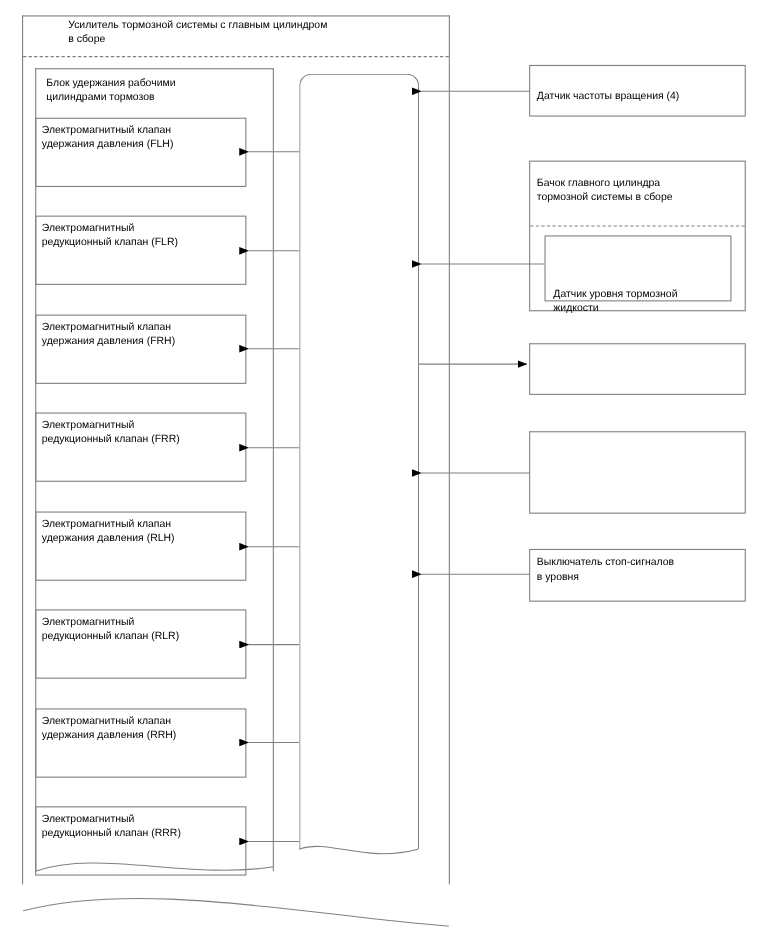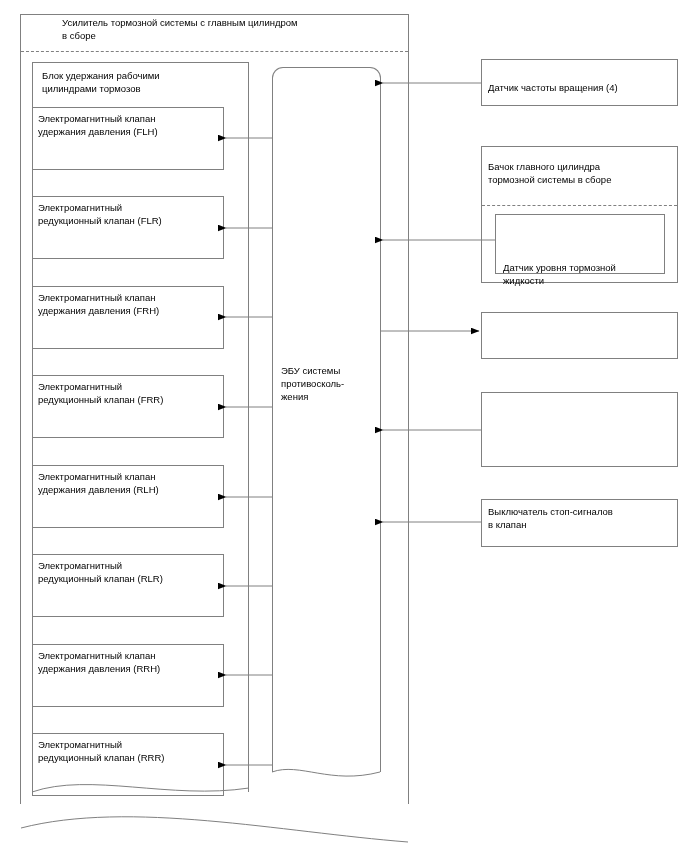--- a/index.html
+++ b/index.html
@@ -119,42 +119,39 @@
 
   <div class="box" style="left:32px; top:644px; width:192px; height:63px;"></div>
   <div class="lbl" style="left:38px; top:649px; width:182px;">Электромагнитный клапан
 удержания давления (RRH)</div>
 
   <div class="box" style="left:32px; top:733px; width:192px; height:63px;"></div>
   <div class="lbl" style="left:38px; top:738px; width:182px;">Электромагнитный
 редукционный клапан (RRR)</div>
 
   <div class="ecu-frame"></div>
-  <div class="lbl" style="left:281px; top:364px; width:96px;">ЭБУ системы
-противосколь-
-жения</div>
 
   <div class="box" style="left:481px; top:59px; width:197px; height:47px;"></div>
   <div class="lbl" style="left:488px; top:65px; width:186px;margin-top:16px;">Датчик частоты вращения (4)</div>
 
   <div class="box" style="left:481px; top:146px; width:197px; height:137px;"></div>
   <div class="lbl" style="left:488px; top:160px; width:186px;">Бачок главного цилиндра
 тормозной системы в сборе</div>
   <div class="dashed-sep" style="left:482px; top:205px; width:195px;"></div>
   <div class="box" style="left:495px; top:214px; width:170px; height:60px;"></div>
   <div class="lbl" style="left:503px; top:221px; width:158px;margin-top:40px;">Датчик уровня тормозной
 жидкости</div>
 
   <div class="box" style="left:481px; top:312px; width:197px; height:47px;"></div>
 
   <div class="box" style="left:481px; top:392px; width:197px; height:75px;"></div>
 
   <div class="box" style="left:481px; top:499px; width:197px; height:48px;"></div>
   <div class="lbl" style="left:488px; top:505px; width:186px;">Выключатель стоп-сигналов
-в клапан</div>
+в уровня</div>
 
   <svg class="svgl" viewBox="0 0 688 852">
     <defs>
       <marker id="arrL" markerWidth="9" markerHeight="7" refX="0.5" refY="3.5" orient="auto" markerUnits="userSpaceOnUse">
         <path d="M9,0 L0,3.5 L9,7 z" fill="#000000"></path>
       </marker>
       <marker id="arrR" markerWidth="9" markerHeight="7" refX="8.5" refY="3.5" orient="auto" markerUnits="userSpaceOnUse">
         <path d="M0,0 L9,3.5 L0,7 z" fill="#000000"></path>
       </marker>
     </defs>

